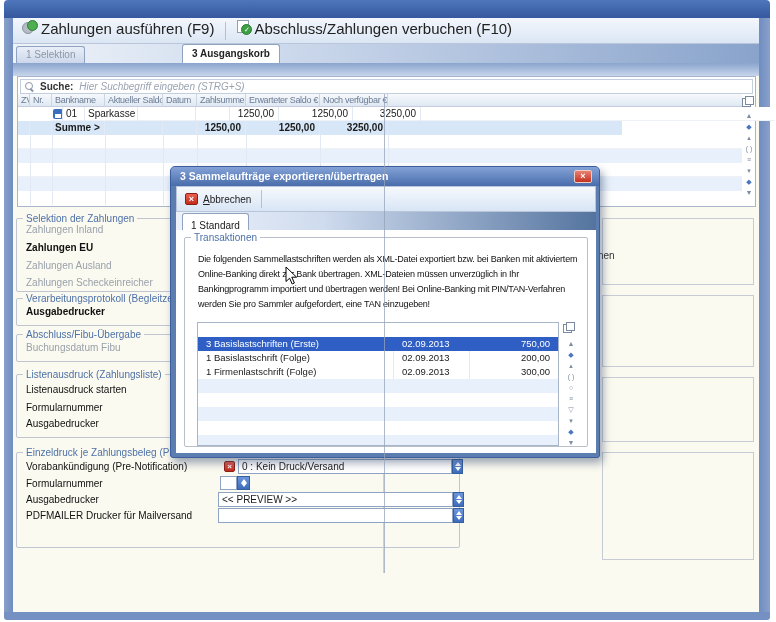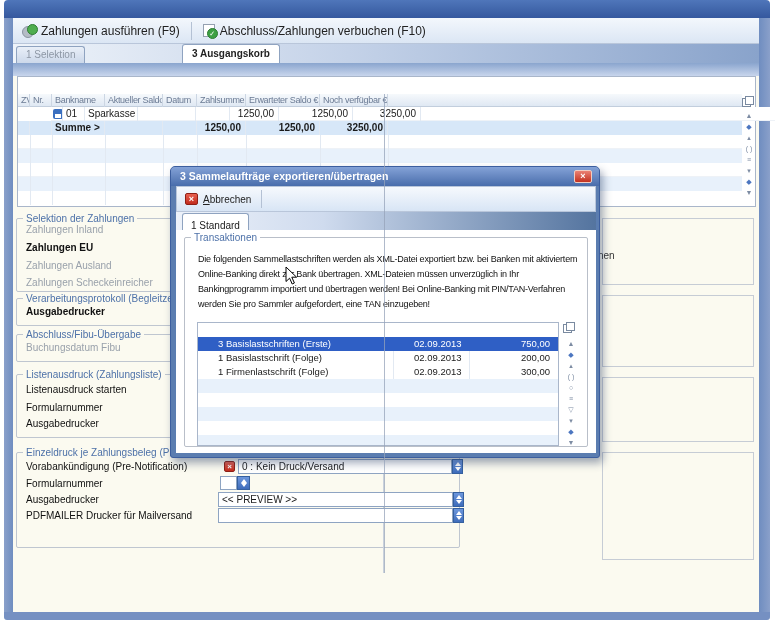--- a/index.html
+++ b/index.html
@@ -10,21 +10,21 @@
 
   
   .win-top    { left:4px; top:0; width:766px; height:18px; background:linear-gradient(#4f76ba,#35589e); border-radius:4px 4px 0 0; }
   .win-left   { left:4px; top:18px; width:9px;  height:594px; background:linear-gradient(90deg,#8aa0ca,#6f8dc0); }
   .win-right  { left:759px; top:18px; width:11px; height:594px; background:linear-gradient(90deg,#6f8dc0,#8aa0ca); }
   .win-bottom { left:4px; top:612px; width:766px; height:8px; background:#7590c2; border-radius:0 0 3px 3px; }
   .content-bg { left:13px; top:18px; width:746px; height:594px; background:#fbfaf0; }
 
   
   .toolbar { left:13px; top:18px; width:746px; height:26px; background:linear-gradient(#f3f7fc,#dbe6f4); border-bottom:1px solid #b9c6da; display:flex; align-items:center; }
-  .tbtn { display:flex; align-items:center; gap:5px; padding:0 9px; height:22px; font-size:12px; color:#222; }
+  .tbtn { display:flex; align-items:flex-start; gap:5px; padding:0 9px; height:22px; font-size:15px; color:#222; }
   .tsep { width:1px; height:18px; background:#b4c1d4; margin:0 2px; }
   .ico-exec { width:14px; height:13px; position:relative; }
   .ico-exec::before { content:""; position:absolute; left:0; top:2px; width:10px; height:10px; border-radius:50%; background:#b4bcc6; border:1px solid #8a94a2; }
   .ico-exec::after { content:""; position:absolute; left:5px; top:0; width:9px; height:9px; border-radius:50%; background:#4fae4f; border:1px solid #2f7d33; }
   .ico-doc { width:12px; height:13px; background:#fff; border:1px solid #94a0b0; position:relative; }
   .ico-doc::after { content:"✓"; position:absolute; right:-4px; bottom:-3px; width:9px; height:9px; line-height:9px; text-align:center; font-size:7px; color:#fff; background:#3da044; border-radius:50%; border:1px solid #2c7d32; }
 
   
   .tabstrip { left:13px; top:44px; width:746px; height:19px; background:linear-gradient(90deg,#eff4fa 0%,#c4d2e8 45%,#89a3cb 100%); }
   .tab { position:absolute; top:2px; height:17px; line-height:16px; padding:0 9px; font-size:10px;
@@ -91,21 +91,21 @@
   .dlg-tabstrip { position:absolute; left:5px; top:45px; width:420px; height:18px; background:linear-gradient(90deg,#edf2fa 0%,#cfdbee 35%,#54749f 100%); }
   .dlg-tab { position:absolute; left:6px; top:1px; height:17px; line-height:16px; padding:4px 8px; background:#fff; border:1px solid #8fa3c0; border-bottom:none; border-radius:3px 3px 0 0; font-size:10px; }
   .dlg-content { position:absolute; left:5px; top:63px; width:420px; height:223px; background:#fff; }
   .dlg-fieldset { position:absolute; left:8px; top:7px; width:404px; height:210px; border:1px solid #b9bfc9; border-radius:2px; }
   .dlg-flegend { position:absolute; top:-6px; left:6px; padding:0 3px; background:#fff; color:#4d71a8; font-size:10px; }
   .dlg-text { position:absolute; left:13px; top:14px; width:380px; font-size:9px; letter-spacing:-0.2px; line-height:15px; color:#111; }
   .dtable { position:absolute; left:12px; top:84px; width:362px; height:124px; border:1px solid #a9b6ca; background:#fff; }
   .dthead { position:absolute; left:0; top:0; width:100%; height:14px; background:linear-gradient(#f6f9fc,#dfe8f3); border-bottom:1px solid #c2cedd; }
   .dth { position:absolute; top:0; height:14px; line-height:14px; font-size:9.5px; color:#55617a; padding-left:4px; border-right:1px solid #ccd6e3; overflow:hidden; white-space:nowrap; }
   .drow { position:absolute; left:0; width:100%; height:14px; line-height:14px; font-size:9.5px; }
-  .drow .dc { position:absolute; top:0; height:14px; padding-left:20px; border-right:1px solid #e2e9f2; overflow:hidden; white-space:nowrap; }
+  .drow .dc { position:absolute; top:0; height:14px; padding-left:8px; border-right:1px solid #e2e9f2; overflow:hidden; white-space:nowrap; }
   .drow.sel { background:#2f5fc5; color:#fff; }
   .drow.sel .dc { border-right-color:#2f5fc5; }
   .dstrip { position:absolute; left:378px; top:84px; width:16px; }
 
   
   .artifact { left:384px; top:94px; width:1px; height:479px; background:rgba(150,163,186,.75); z-index:25; }
 
   .cursor { z-index:50; }
 </style>
 </head>
@@ -132,20 +132,25 @@
   </div>
 
   <div class="abs tabstrip">
     <div class="tab dis" style="left:3px;">1 Selektion</div>
     <div class="tab boldfirst" style="left:61px;margin-top:28px;">2 Zahlungsvorschlag</div>
     <div class="tab active" style="left:169px;">3 Ausgangskorb</div>
   </div>
   <div class="abs blueband"></div>
 
   <div class="abs panel"></div>
+  <div class="abs searchbar">
+    <span class="mag"></span>
+    <span class="search-label">Suche:</span>
+    <span class="search-ph">Hier Suchbegriff eingeben (STRG+S)</span>
+  </div>
 
   <div class="abs thead">
     <span class="th" style="left:0;width:12px;">ZV</span>
     <span class="th" style="left:12px;width:22px;">Nr.</span>
     <span class="th" style="left:34px;width:53px;">Bankname</span>
     <span class="th" style="left:87px;width:58px;">Aktueller Saldo €</span>
     <span class="th" style="left:145px;width:34px;">Datum</span>
     <span class="th" style="left:179px;width:49px;">Zahlsumme €</span>
     <span class="th" style="left:228px;width:74px;">Erwarteter Saldo €</span>
     <span class="th" style="left:302px;width:68px;">Noch verfügbar €</span>
@@ -158,21 +163,21 @@
       </span>
     <span class="td" style="left:12px;width:22px;">01</span>
     <span class="td" style="left:34px;width:53px;">Sparkasse</span>
     <span class="td" style="left:87px;width:58px;"></span>
     <span class="td" style="left:145px;width:34px;"></span>
     <span class="td num" style="left:179px;width:49px;">1250,00</span>
     <span class="td num" style="left:228px;width:74px;">1250,00</span>
     <span class="td num" style="left:302px;width:68px;">3250,00</span>
   </div>
 
-  <div class="abs trow" style="left:18px;top:121px;width:724px;background:#d7e7f8;font-weight:bold;">
+  <div class="abs trow" style="left:18px;top:121px;width:604px;background:#d7e7f8;font-weight:bold;">
     <span class="td" style="left:0;width:12px;"></span>
     <span class="td" style="left:12px;width:22px;"></span>
     <span class="td" style="left:34px;width:53px;">Summe &gt;</span>
     <span class="td" style="left:87px;width:58px;"></span>
     <span class="td" style="left:145px;width:34px;"></span>
     <span class="td num" style="left:179px;width:49px;">1250,00</span>
     <span class="td num" style="left:228px;width:74px;">1250,00</span>
     <span class="td num" style="left:302px;width:68px;">3250,00</span>
   </div>
 

